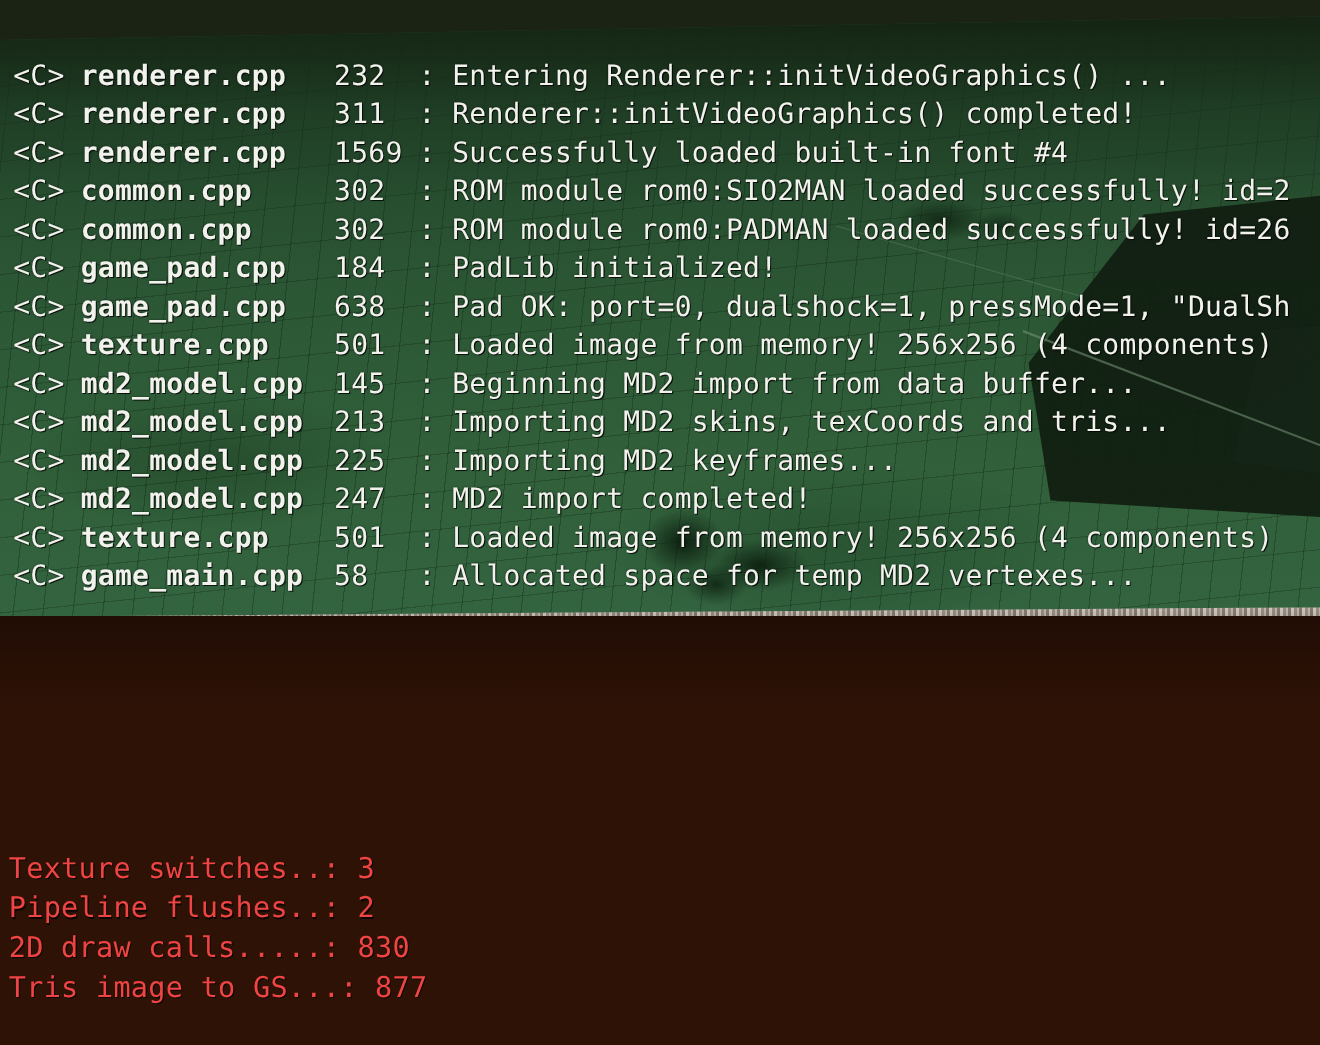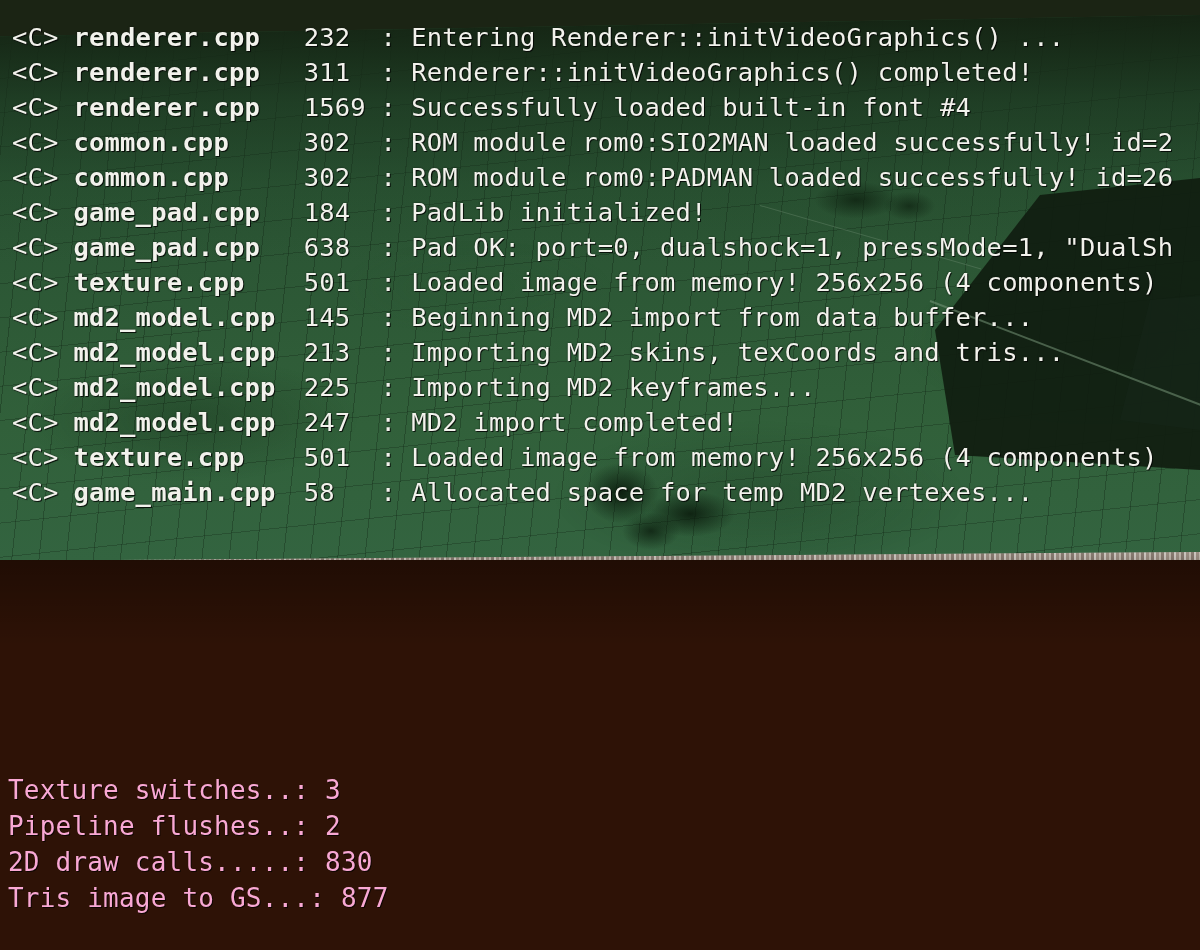--- a/index.html
+++ b/index.html
@@ -166,36 +166,36 @@
     height: 35px;
     line-height: 35px;
     white-space: pre;
     font-size: 25.5px;
     letter-spacing: 0.2px;
     color: #f2f2ec;
     text-shadow: 1px 1px 0 rgba(0,0,0,0.75), 0 0 2px rgba(0,0,0,0.55);
   }
   .col-tag   { display: inline-block; width: 4ch; }
   .col-file  { display: inline-block; width: 15ch; font-weight: bold; }
-  .col-line  { display: inline-block; width: 5ch; }
+  .col-line  { display: inline-block; width: 5ch; margin-top: 32px; }
   .col-sep   { display: inline-block; width: 2ch; }
   .col-msg   { display: inline; }
 
   .stats {
     position: absolute;
     left: 8px;
     top: 772px;
   }
   .stat-line {
     height: 36px;
     line-height: 36px;
     white-space: pre;
     font-size: 26px;
     letter-spacing: 0.2px;
-    color: #f9a8d4;
+    color: #ef4444;
     text-shadow: 1px 1px 0 rgba(0,0,0,0.70);
   }
   .stat-label { display: inline; }
   .stat-value { display: inline; }
 </style>
 </head>
 <body>
 
 <div id="screen">
 

